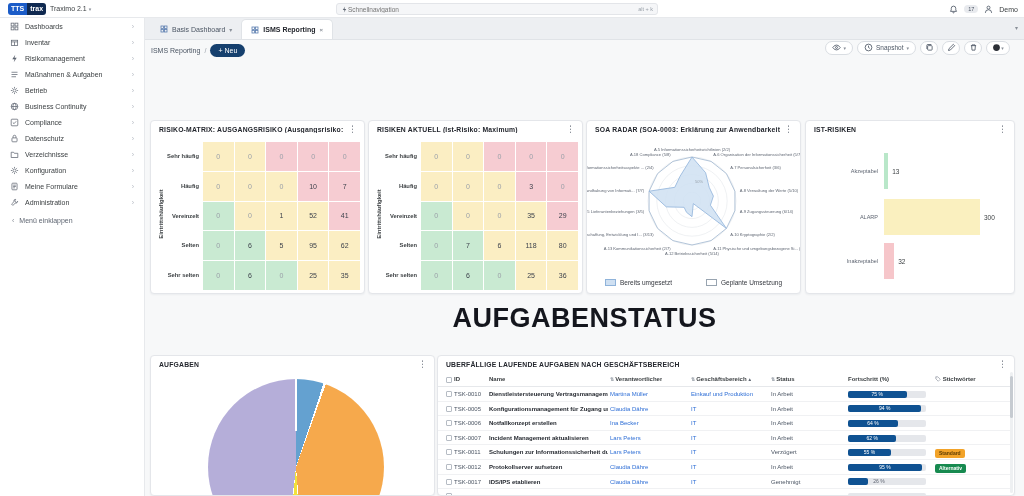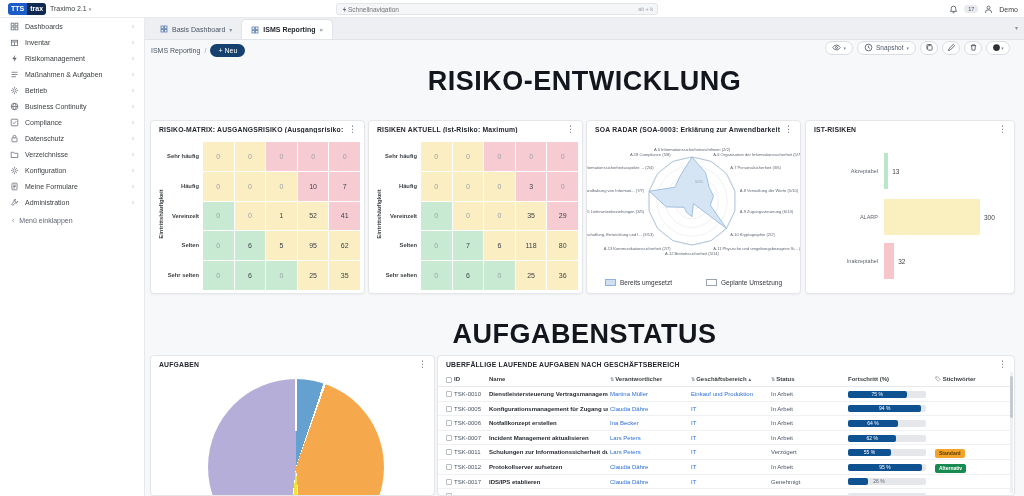--- a/index.html
+++ b/index.html
@@ -326,22 +326,21 @@
       </svg>
     </span>
     <span class="tool-round" style="width:24px;">
       <svg viewBox="0 0 12 12" style="width:9px;height:9px;">
         <circle cx="6" cy="6" r="4.5" fill="#2b2f36"></circle>
       </svg>
       <span class="chev-sm">▾</span>
     </span>
   </div>
 
-  <div class="sec-title" style="top:66px;">RISIKO-ENTWICKLUNG</div>
-  <div class="sec-title" style="top:319px;">AUFGABENSTATUS</div>
+  <div class="sec-title" style="top:303px;">AUFGABENSTATUS</div>
 
   <div class="card" style="left:150px; top:120px; width:215px; height:174px;">
     <div class="card-title">RISIKO-MATRIX: AUSGANGSRISIKO (Ausgangsrisiko: Maximum)</div>
     <span class="kebab">⋮</span>
     <div>
         <div class="ylab">Eintrittshäufigkeit</div>
         <div class="rowlab" style="top:32px;">Sehr häufig</div>
         <div class="rowlab" style="top:61.8px;">Häufig</div>
         <div class="rowlab" style="top:91.6px;">Vereinzelt</div>
         <div class="rowlab" style="top:121.4px;">Selten</div>

